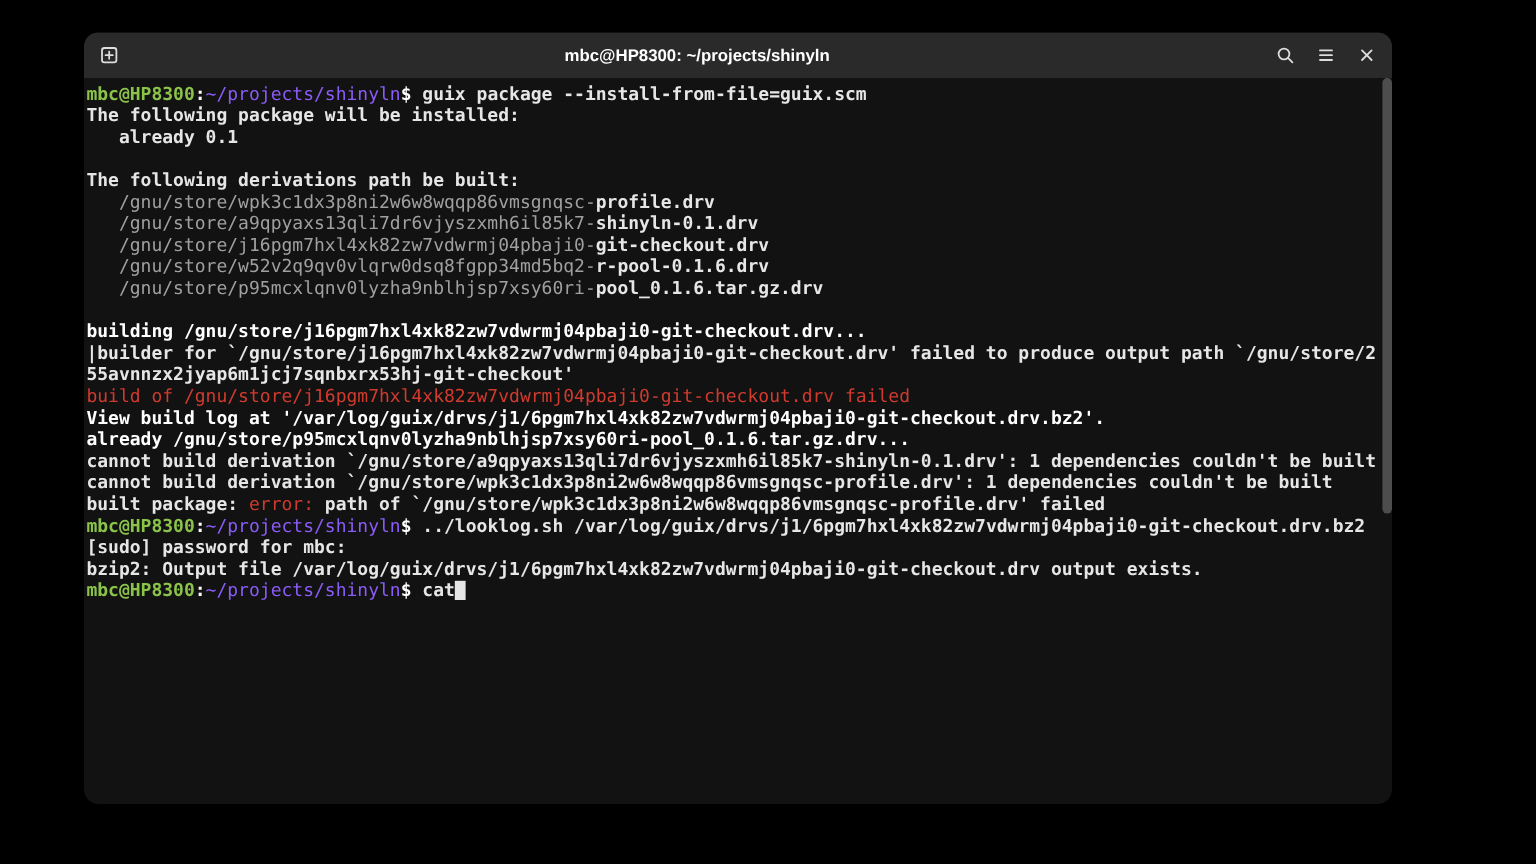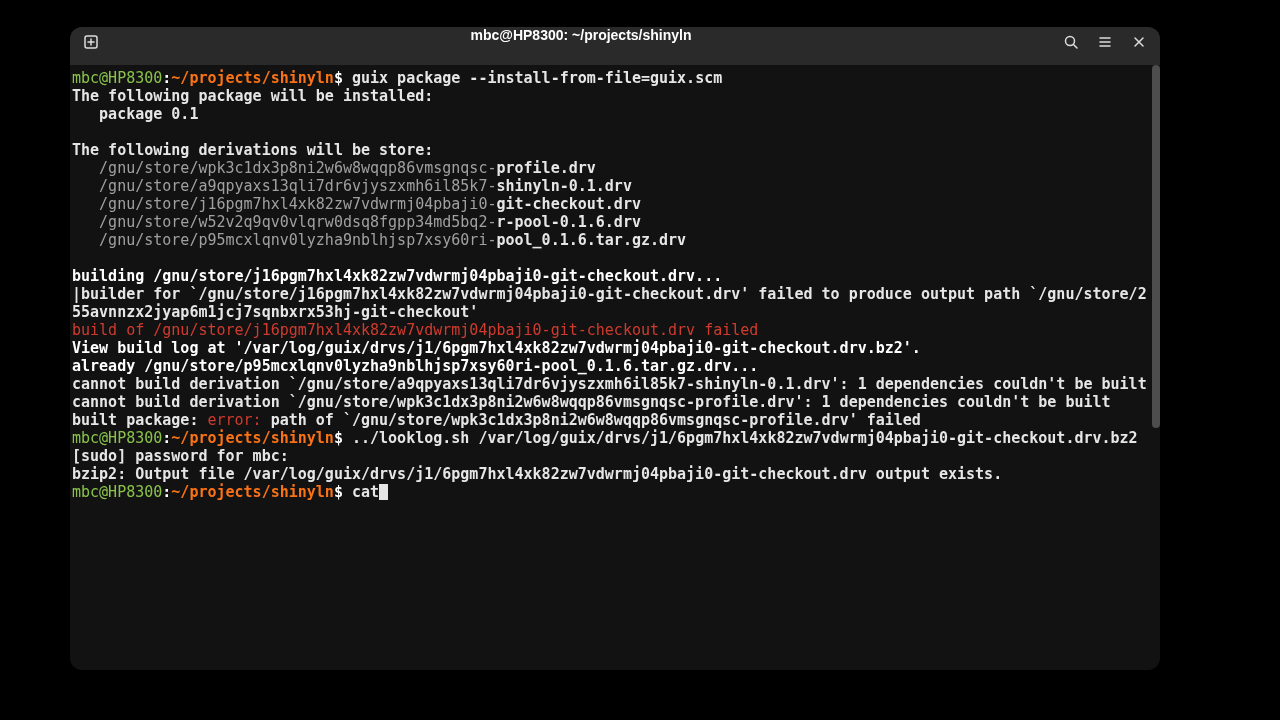--- a/index.html
+++ b/index.html
@@ -11,21 +11,21 @@
     background: #121212;
     border-radius: 12px;
     display: flex;
     flex-direction: column;
     overflow: hidden;
   }
   .titlebar {
     height: 38px;
     background: #2a2a2a;
     display: flex;
-    align-items: flex-start;
+    align-items: center;
     justify-content: space-between;
     padding: 0 4px;
   }
   .titlebar-left, .titlebar-right { display: flex; align-items: center; }
   .titlebar-btn {
     width: 34px; height: 30px;
     display: flex; align-items: center; justify-content: center;
     color: #ddd;
     cursor: pointer;
     border-radius: 4px;
@@ -53,22 +53,22 @@
     opacity: 0.5;
   }
   .term-content {
     font-family: "Menlo","Consolas","DejaVu Sans Mono",monospace;
     font-size: 15px;
     line-height: 18px;
     letter-spacing: 0px;
     color: #e6e6e6;
     white-space: pre;
   }
-  .g  { color: #8bc34a; font-weight: normal; }   
-  .b  { color: #f97316; font-weight: bold; }   
+  .g  { color: #8bc34a; font-weight: bold; }   
+  .b  { color: #8b5cf6; font-weight: normal; }   
   .w  { color: #e6e6e6; font-weight: bold; }                      
   .bw { color: #ffffff; font-weight: bold; }   
   .r  { color: #d13b2e; font-weight: normal; }   
   .dim{ color: #a0a0a0; margin-top: 16px; }                      
   .cursor {
     display: inline-block;
     width: 9px; height: 16px;
     background: #e6e6e6;
     vertical-align: text-bottom;
     margin-bottom: 1px;
@@ -106,23 +106,23 @@
         <svg width="14" height="14" viewBox="0 0 14 14">
           <path d="M3 3l8 8M11 3l-8 8" stroke="#ddd" stroke-width="1.5" stroke-linecap="round"></path>
         </svg>
       </div>
     </div>
   </div>
 
   <div class="term-body">
     <div class="term-content"><span class="g">mbc@HP8300</span><span class="bw">:</span><span class="b">~/projects/shinyln</span><span class="bw">$</span> <span class="w">guix package --install-from-file=guix.scm</span>
 <span class="w">The following package will be installed:</span>
-<span class="w">   package 0.1</span>
+<span class="w">   already 0.1</span>
 
-<span class="w">The following derivations will be store:</span>
+<span class="w">The following derivations path be built:</span>
 <span class="dim">   /gnu/store/wpk3c1dx3p8ni2w6w8wqqp86vmsgnqsc-</span><span class="w">profile.drv</span>
 <span class="dim">   /gnu/store/a9qpyaxs13qli7dr6vjyszxmh6il85k7-</span><span class="w">shinyln-0.1.drv</span>
 <span class="dim">   /gnu/store/j16pgm7hxl4xk82zw7vdwrmj04pbaji0-</span><span class="w">git-checkout.drv</span>
 <span class="dim">   /gnu/store/w52v2q9qv0vlqrw0dsq8fgpp34md5bq2-</span><span class="w">r-pool-0.1.6.drv</span>
 <span class="dim">   /gnu/store/p95mcxlqnv0lyzha9nblhjsp7xsy60ri-</span><span class="w">pool_0.1.6.tar.gz.drv</span>
 
 <span class="bw">building /gnu/store/j16pgm7hxl4xk82zw7vdwrmj04pbaji0-git-checkout.drv...</span>
 <span class="w">|builder for `/gnu/store/j16pgm7hxl4xk82zw7vdwrmj04pbaji0-git-checkout.drv' failed to produce output path `/gnu/store/2</span>
 <span class="w">55avnnzx2jyap6m1jcj7sqnbxrx53hj-git-checkout'</span>
 <span class="r">build of /gnu/store/j16pgm7hxl4xk82zw7vdwrmj04pbaji0-git-checkout.drv failed</span>

